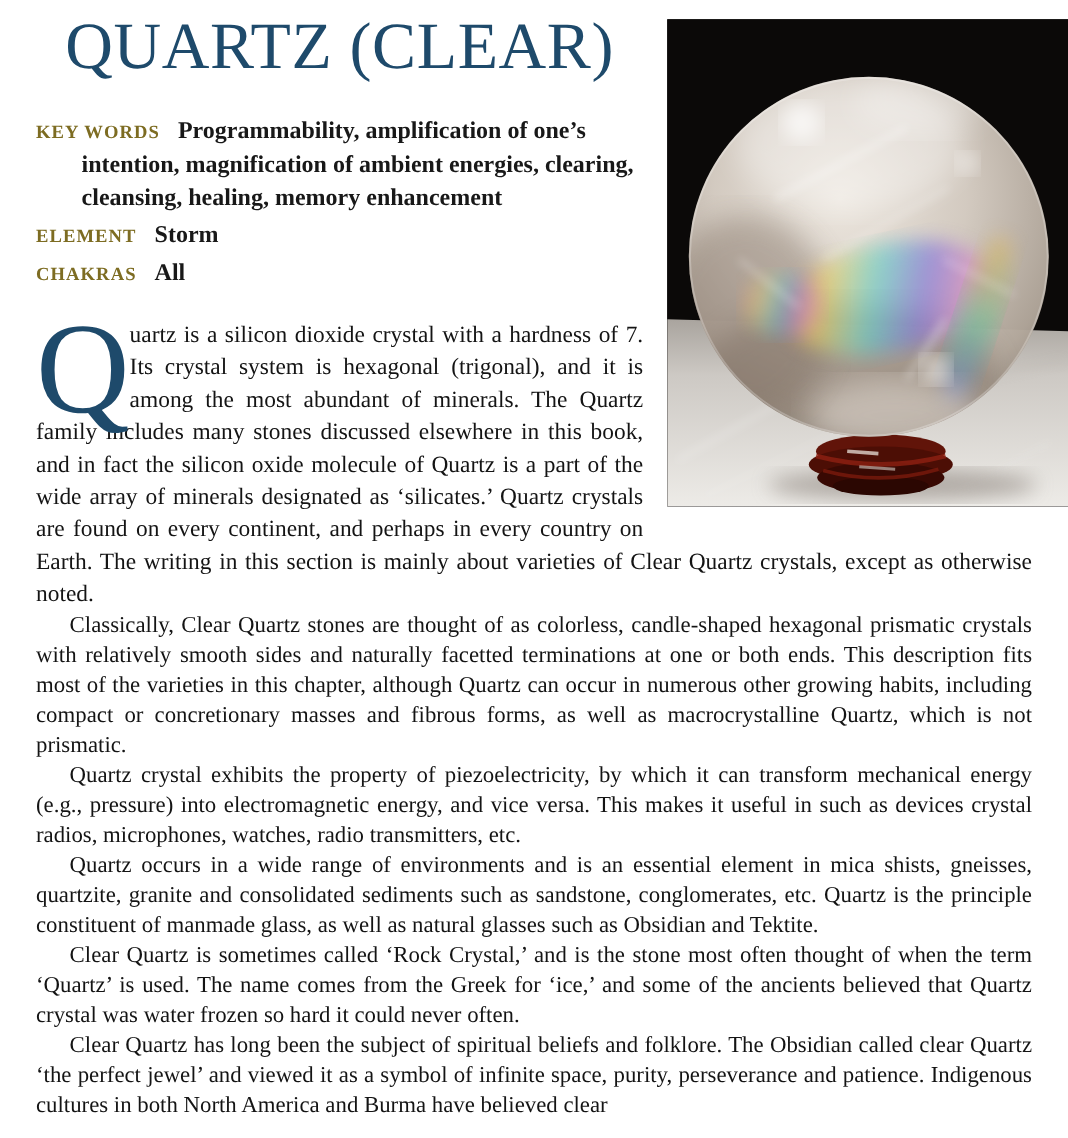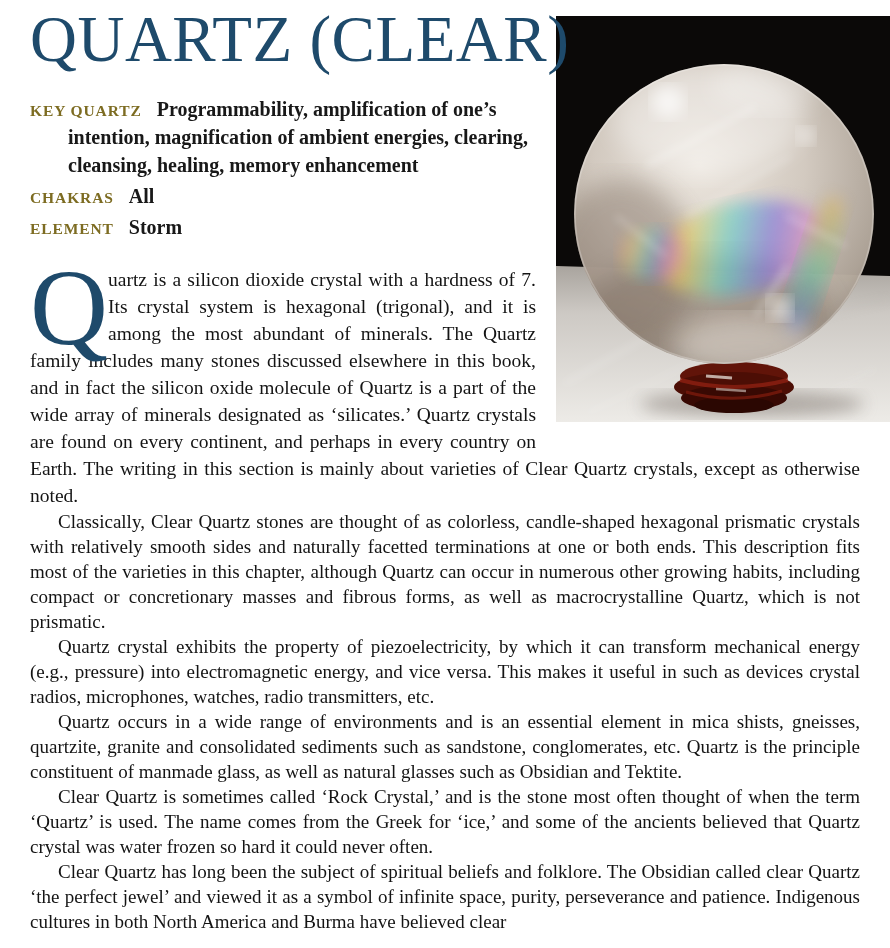--- a/index.html
+++ b/index.html
@@ -18,26 +18,27 @@
   .photo {
     float: right;
     width: 334px; height: 406px;
     margin: 14px -30px 22px 20px;
     background: #0b0908;
   }
   .photo svg { display: block; }
   
   h1.title {
     margin: 2px 0 20px 0;
-    font-size: 65px;
+    font-size: 55px;
     line-height: 74px;
     font-weight: 400;
     letter-spacing: 0.5px;
     color: #1e4a6b;
     white-space: nowrap;
+    text-align: center;
   }
   
   .meta { margin: 0 0 0 0; }
   .meta-label {
     font-weight: 700;
     font-size: 15.5px;
     letter-spacing: 0.9px;
     color: #7d6c22;
     margin-right: 15px;
   }
@@ -168,27 +169,27 @@
         <circle cx="224" cy="292" r="12" fill="#ffffff" opacity="0.6" filter="url(#b8)"></circle>
       </g>
       <circle cx="168" cy="198" r="149" fill="none" stroke="#ffffff" stroke-width="1.5" opacity="0.25"></circle>
     </svg>
   </div>
 
   <h1 class="title">QUARTZ (CLEAR)</h1>
 
   <div class="meta">
     <div class="meta-keywords">
-      <span class="meta-label">KEY QUARTZ</span><span class="meta-value">Programmability, amplification of one’s intention, magnification of ambient energies, clearing, cleansing, healing, memory enhancement</span>
+      <span class="meta-label">KEY WORDS</span><span class="meta-value">Programmability, amplification of one’s intention, magnification of ambient energies, clearing, cleansing, healing, memory enhancement</span>
+    </div>
+    <div class="meta-row">
+      <span class="meta-label">ELEMENT</span><span class="meta-value">Storm</span>
     </div>
     <div class="meta-row">
       <span class="meta-label">CHAKRAS</span><span class="meta-value">All</span>
-    </div>
-    <div class="meta-row">
-      <span class="meta-label">ELEMENT</span><span class="meta-value">Storm</span>
     </div>
   </div>
 
   <div class="bodytext">
     <p class="first"><span class="dropcap">Q</span><span>uartz is a silicon dioxide crystal with a hardness of 7. Its crystal system is hexagonal (trigonal), and it is among the most abundant of minerals. The Quartz family includes many stones discussed elsewhere in this book, and in fact the silicon oxide molecule of Quartz is a part of the wide array of minerals designated as ‘silicates.’ Quartz crystals are found on every continent, and perhaps in every country on Earth. The writing in this section is mainly about varieties of Clear Quartz crystals, except as otherwise noted.</span></p>
     <p class="indent">Classically, Clear Quartz stones are thought of as colorless, candle-shaped hexagonal prismatic crystals with relatively smooth sides and naturally facetted terminations at one or both ends. This description fits most of the varieties in this chapter, although Quartz can occur in numerous other growing habits, including compact or concretionary masses and fibrous forms, as well as macrocrystalline Quartz, which is not prismatic.</p>
     <p class="indent">Quartz crystal exhibits the property of piezoelectricity, by which it can transform mechanical energy (e.g., pressure) into electromagnetic energy, and vice versa. This makes it useful in such as devices crystal radios, microphones, watches, radio transmitters, etc.</p>
     <p class="indent">Quartz occurs in a wide range of environments and is an essential element in mica shists, gneisses, quartzite, granite and consolidated sediments such as sandstone, conglomerates, etc. Quartz is the principle constituent of manmade glass, as well as natural glasses such as Obsidian and Tektite.</p>
     <p class="indent">Clear Quartz is sometimes called ‘Rock Crystal,’ and is the stone most often thought of when the term ‘Quartz’ is used. The name comes from the Greek for ‘ice,’ and some of the ancients believed that Quartz crystal was water frozen so hard it could never often.</p>
     <p class="indent">Clear Quartz has long been the subject of spiritual beliefs and folklore. The Obsidian called clear Quartz ‘the perfect jewel’ and viewed it as a symbol of infinite space, purity, perseverance and patience. Indigenous cultures in both North America and Burma have believed clear</p>

